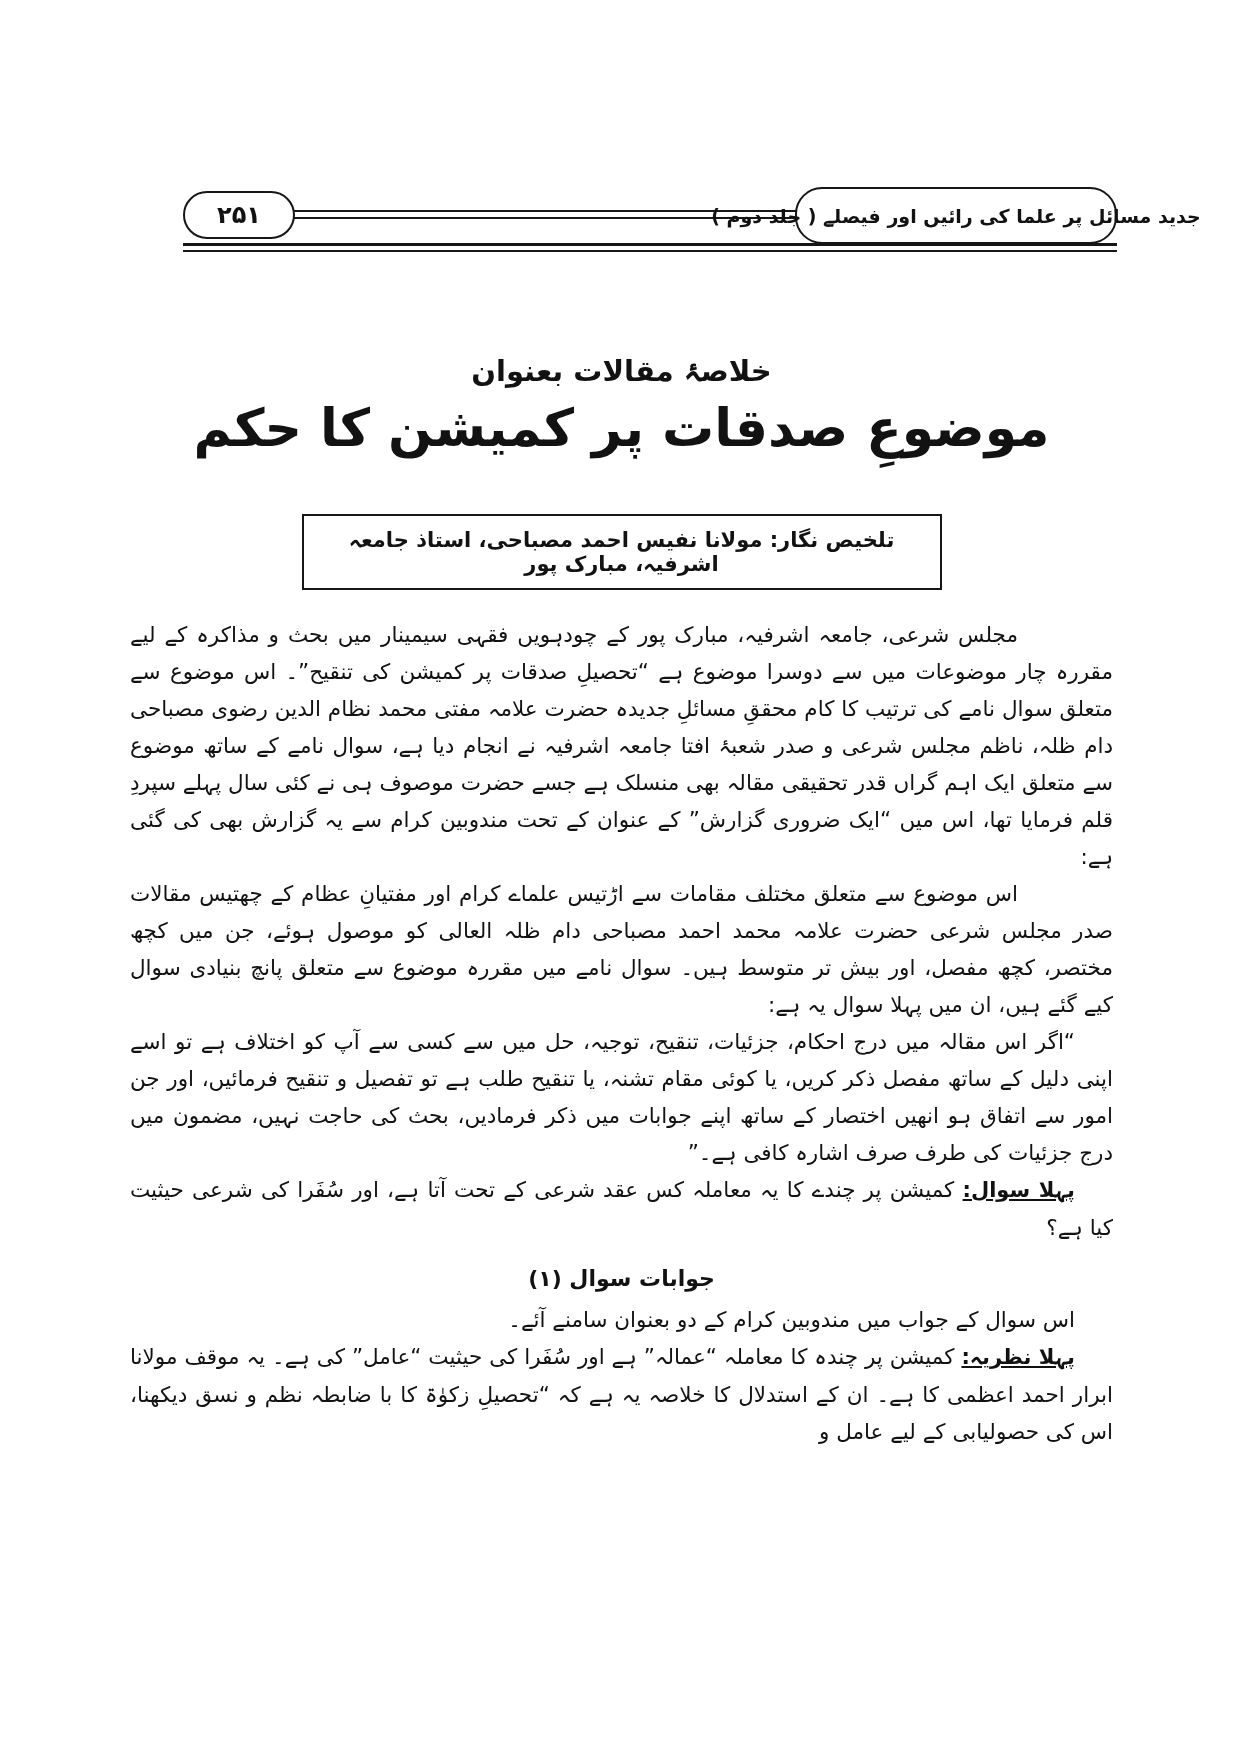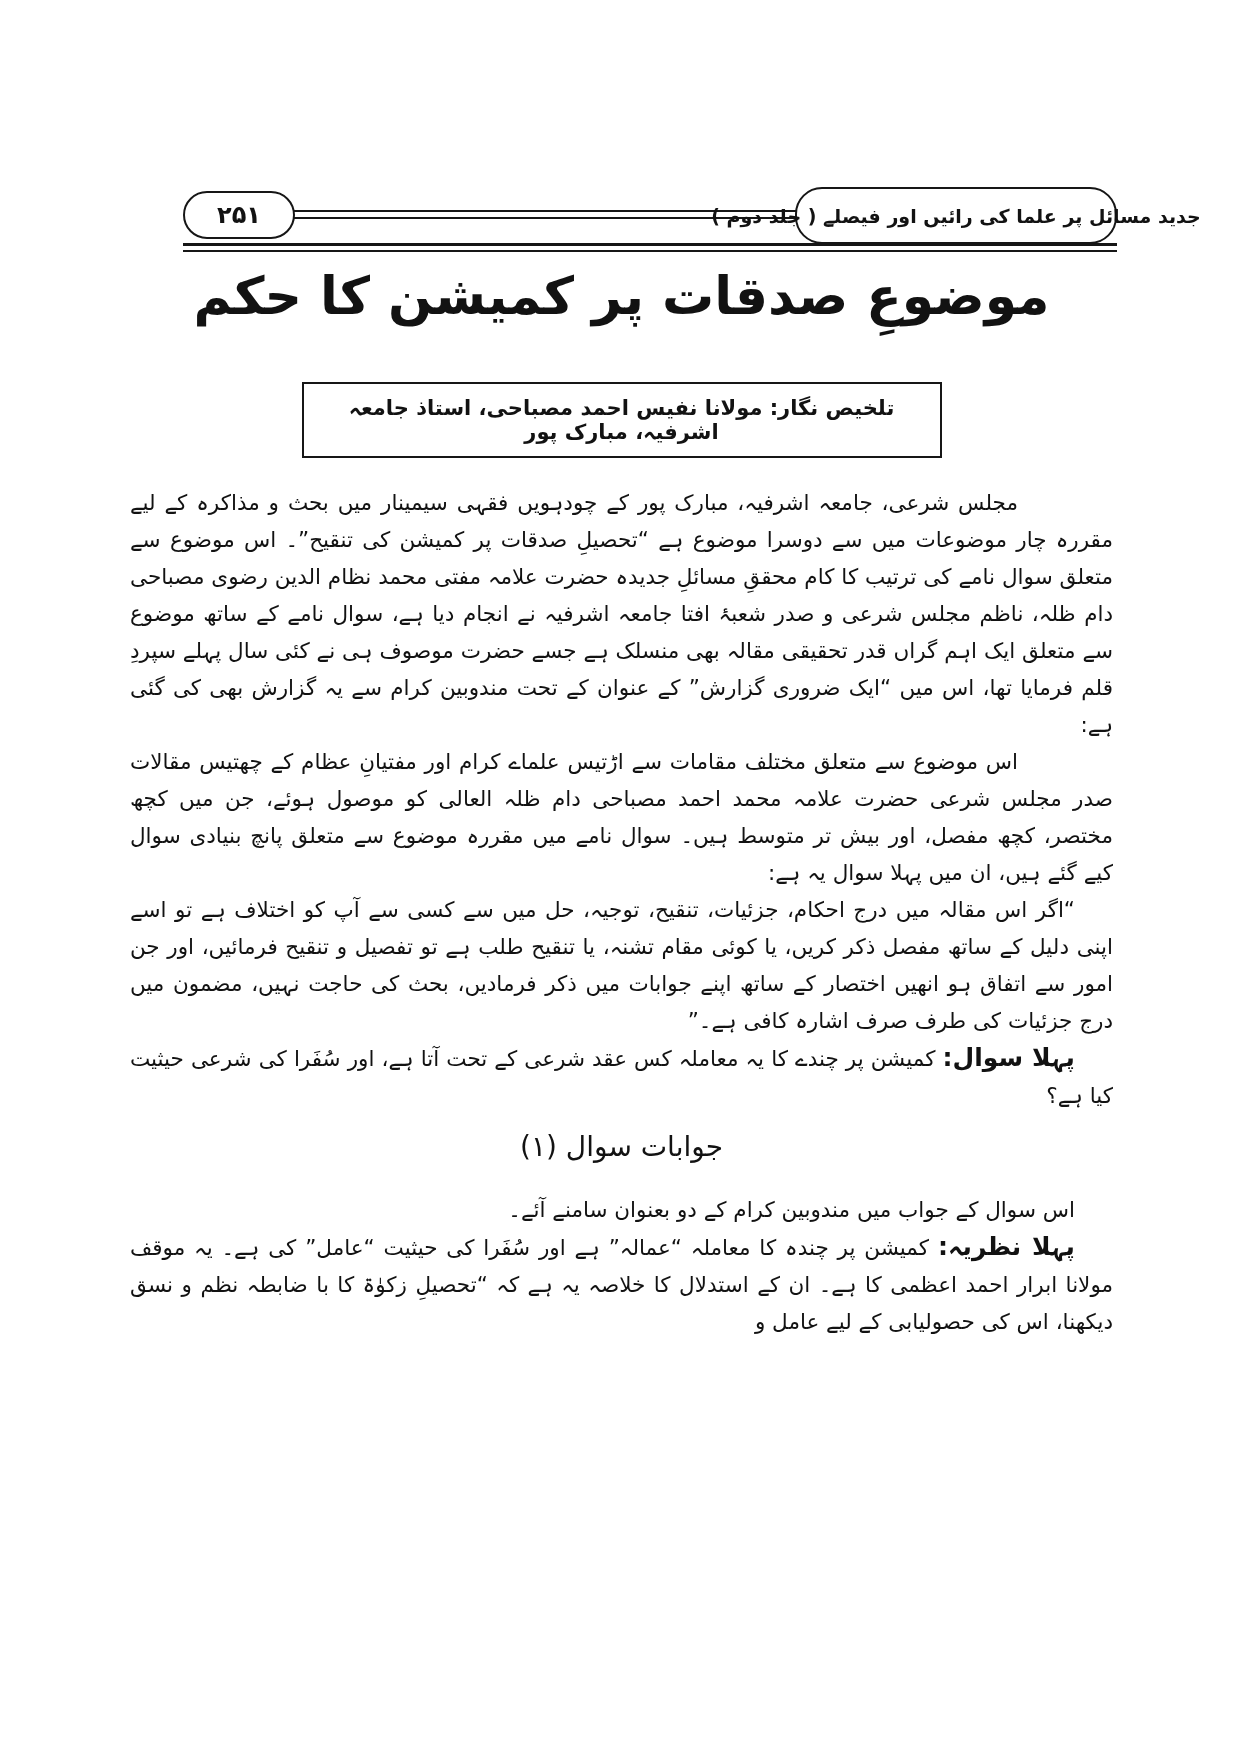--- a/index.html
+++ b/index.html
@@ -111,46 +111,48 @@
     margin-top: 26px;
     font-size: 21.5px;
     line-height: 37px;
     text-align: justify;
   }
   .body-para { margin: 0; }
   .indent-lg { text-indent: 95px; }
   .indent-sm { text-indent: 38px; }
   .lead {
     font-weight: bold;
-    font-size: 25px;
+    font-size: 21px;
+    text-decoration: underline;
   }
   .section-heading {
-    margin: 14px 0 26px 0;
+    margin: 14px 0 4px 0;
     text-align: center;
-    font-size: 28px;
-    font-weight: normal;
+    font-size: 22px;
+    font-weight: bold;
   }
 </style>
 </head>
 <body>
 
 <div class="page">
   <div class="content">
 
     <div class="page-header">
       <div class="page-pill">
         <span>۲۵۱</span>
       </div>
       <div class="header-rule-mid"></div>
       <div class="title-capsule">
         <span>جدید مسائل پر علما کی رائیں اور فیصلے ( جلد دوم )</span>
       </div>
       <div class="header-rule-bottom"></div>
     </div>
 
+    <div class="kicker">خلاصۂ مقالات بعنوان</div>
     <div class="main-title">موضوعِ صدقات پر کمیشن کا حکم</div>
 
     <div class="author-box">
       <span>تلخیص نگار: مولانا نفیس احمد مصباحی، استاذ جامعہ اشرفیہ، مبارک پور</span>
     </div>
 
     <div class="body-text">
 
       <p class="body-para indent-lg">
         <span>مجلس شرعی، جامعہ اشرفیہ، مبارک پور کے چودہویں فقہی سیمینار میں بحث و مذاکرہ کے لیے مقررہ چار موضوعات میں سے دوسرا موضوع ہے “تحصیلِ صدقات پر کمیشن کی تنقیح”۔ اس موضوع سے متعلق سوال نامے کی ترتیب کا کام محققِ مسائلِ جدیدہ حضرت علامہ مفتی محمد نظام الدین رضوی مصباحی دام ظلہ، ناظم مجلس شرعی و صدر شعبۂ افتا جامعہ اشرفیہ نے انجام دیا ہے، سوال نامے کے ساتھ موضوع سے متعلق ایک اہم گراں قدر تحقیقی مقالہ بھی منسلک ہے جسے حضرت موصوف ہی نے کئی سال پہلے سپردِ قلم فرمایا تھا، اس میں “ایک ضروری گزارش” کے عنوان کے تحت مندوبین کرام سے یہ گزارش بھی کی گئی ہے:</span>

